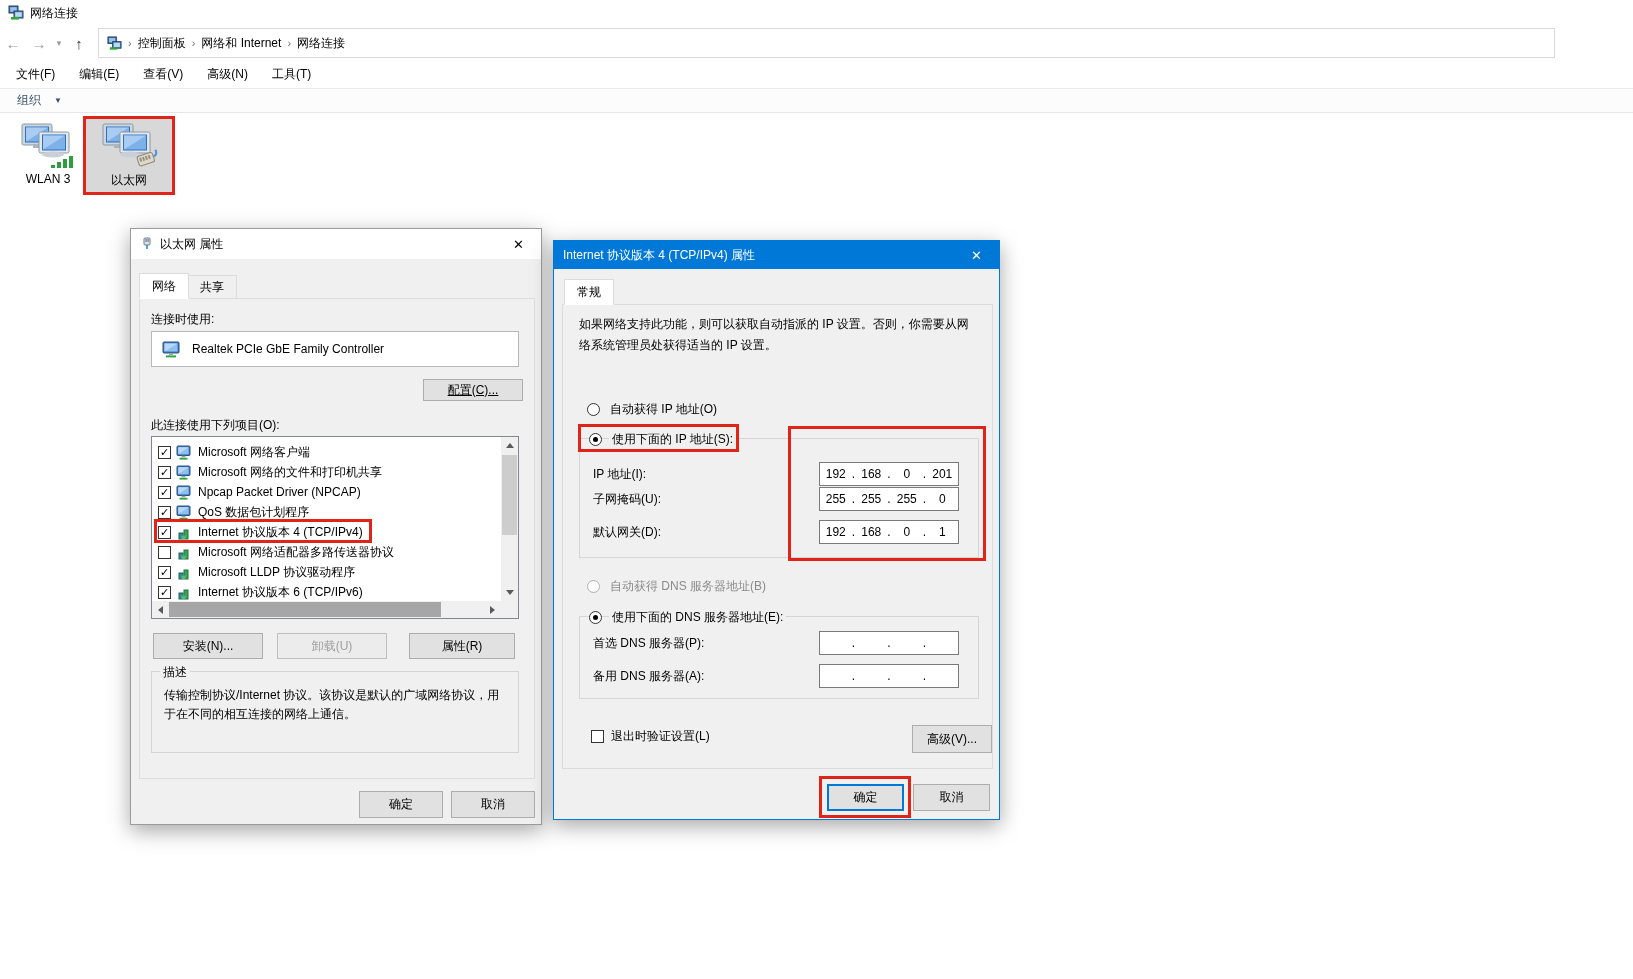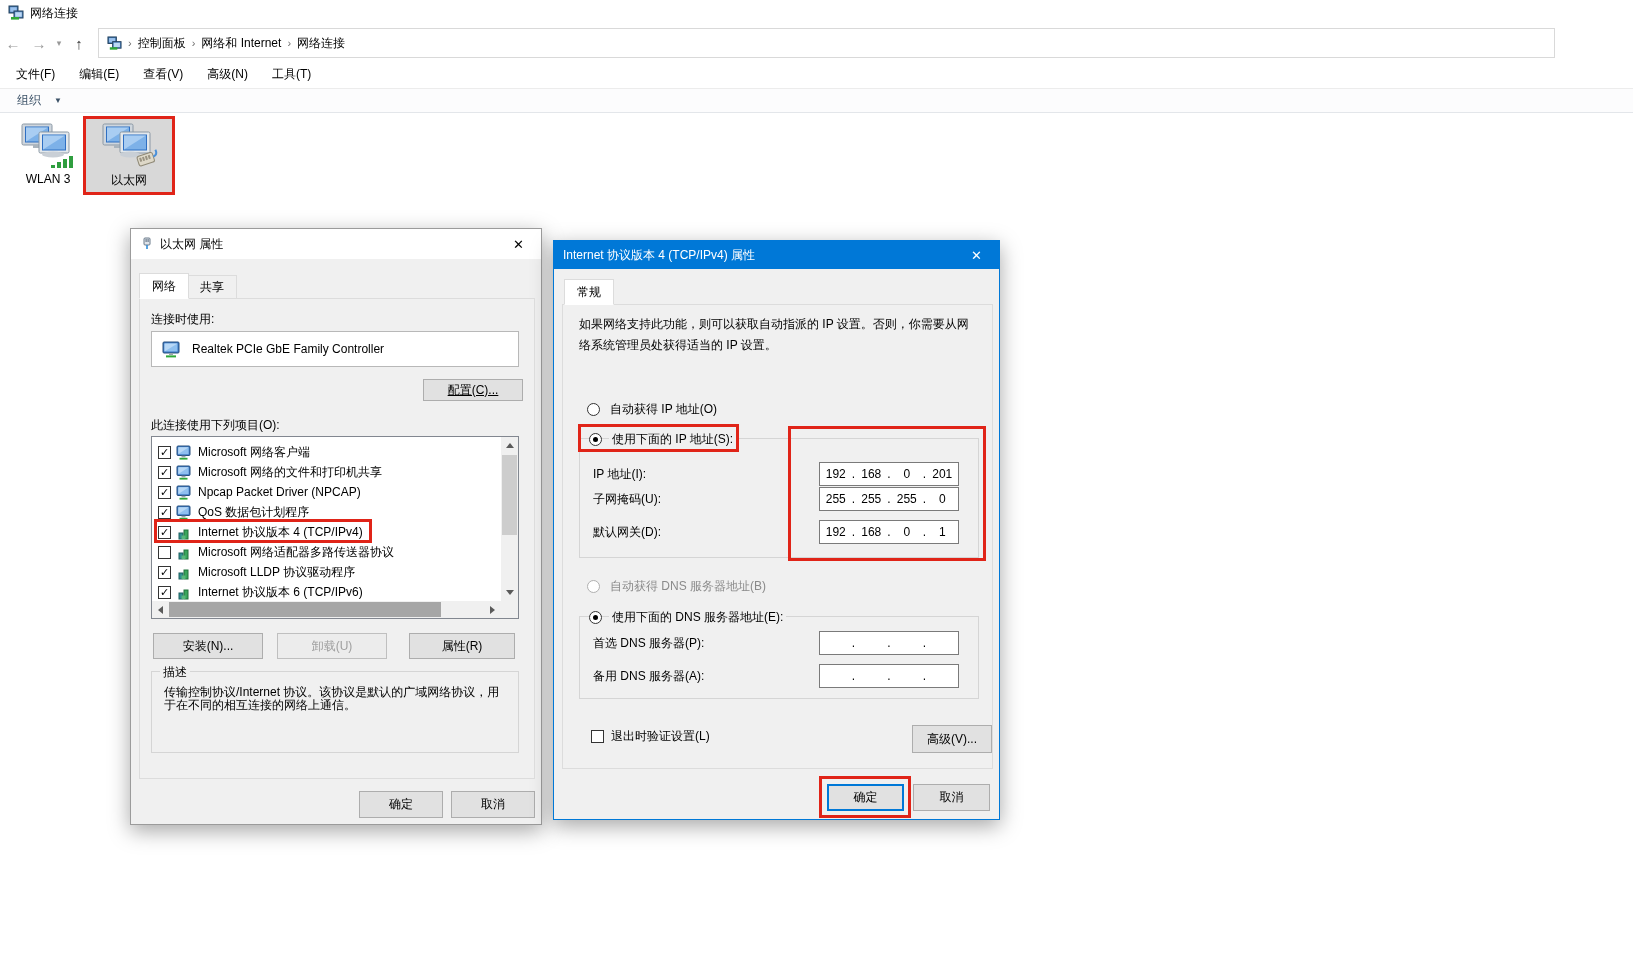--- a/index.html
+++ b/index.html
@@ -330,21 +330,21 @@
   </div>
   <div class="btn disabled" style="left:146px; top:404px; width:110px; height:26px; z-index:4;">
     <span>卸载(U)</span>
   </div>
   <div class="btn" style="left:278px; top:404px; width:106px; height:26px; z-index:4;">
     <span>属性(R)</span>
   </div>
 
   <div class="groupbox" style="left:20px; top:442px; width:368px; height:82px; z-index:4;">
     <span class="glabel" style="left:8px; top:-8px;">描述</span>
-    <div style="padding:14px 12px 0 12px; line-height:13px; color:#000;">传输控制协议/Internet 协议。该协议是默认的广域网络协议，用于在不同的相互连接的网络上通信。</div>
+    <div style="padding:14px 12px 0 12px; line-height:19px; color:#000;">传输控制协议/Internet 协议。该协议是默认的广域网络协议，用于在不同的相互连接的网络上通信。</div>
   </div>
 
   <div class="btn" style="left:228px; top:562px; width:84px; height:27px;">
     <span>确定</span>
   </div>
   <div class="btn" style="left:320px; top:562px; width:84px; height:27px;">
     <span>取消</span>
   </div>
 </div>
 

